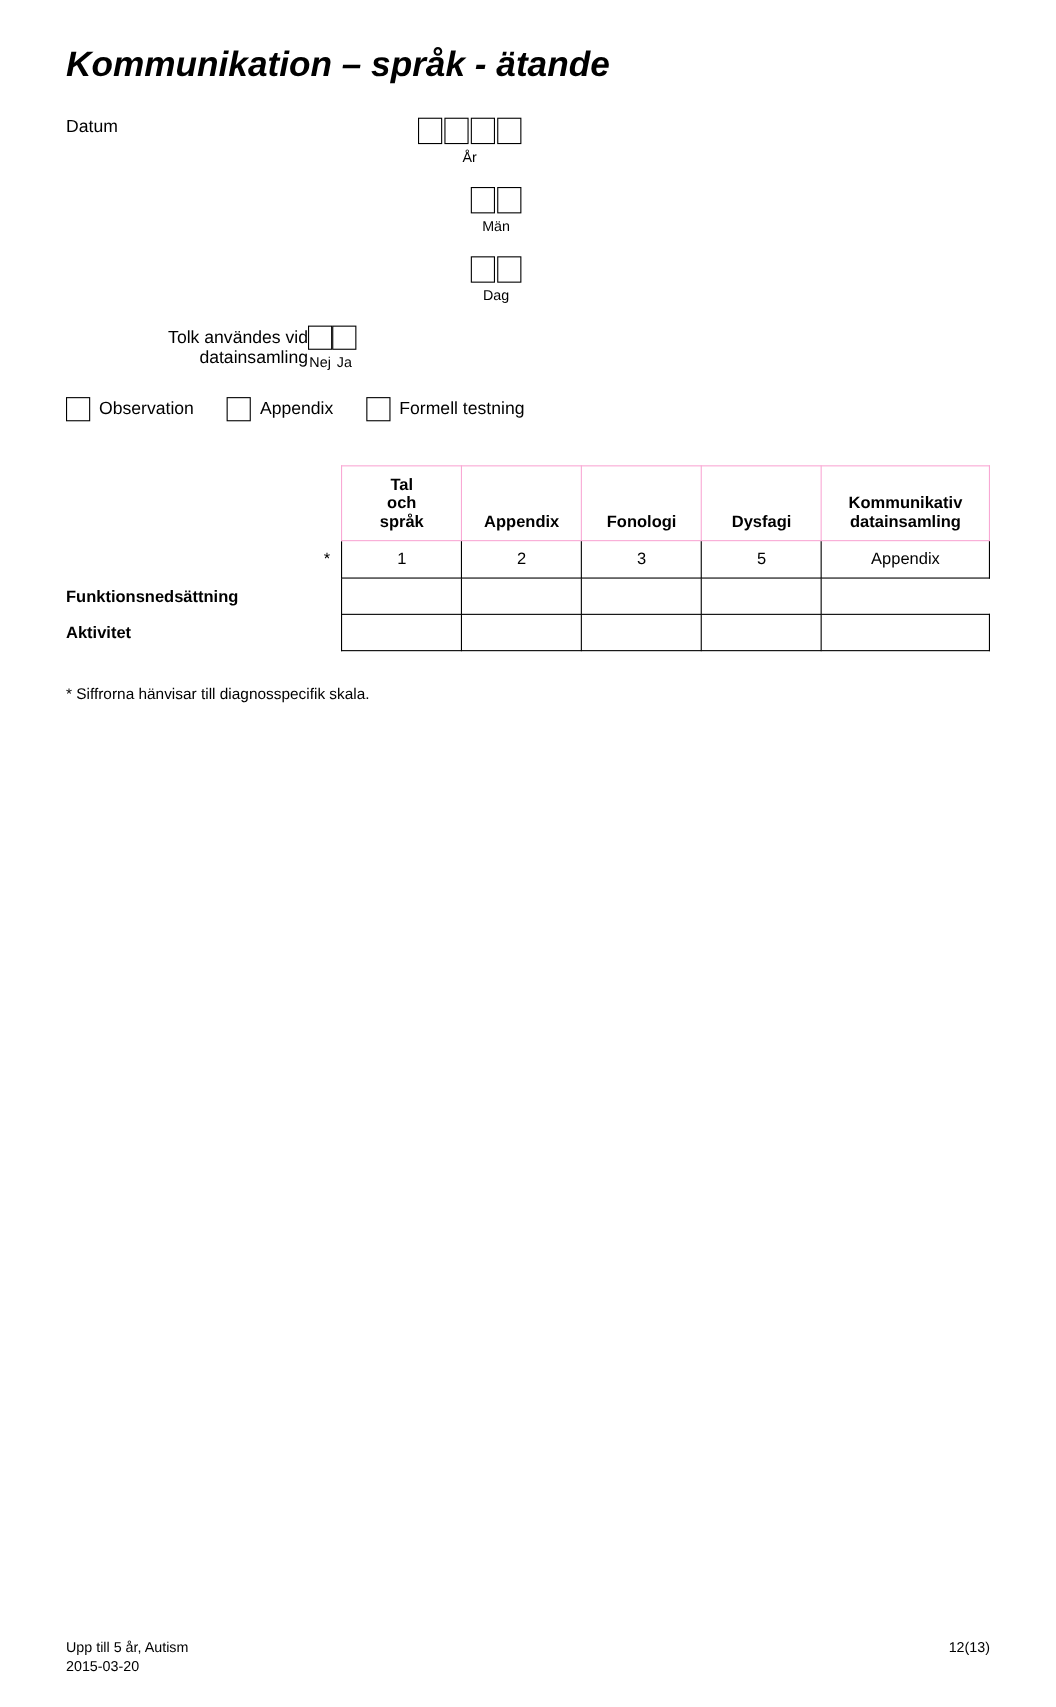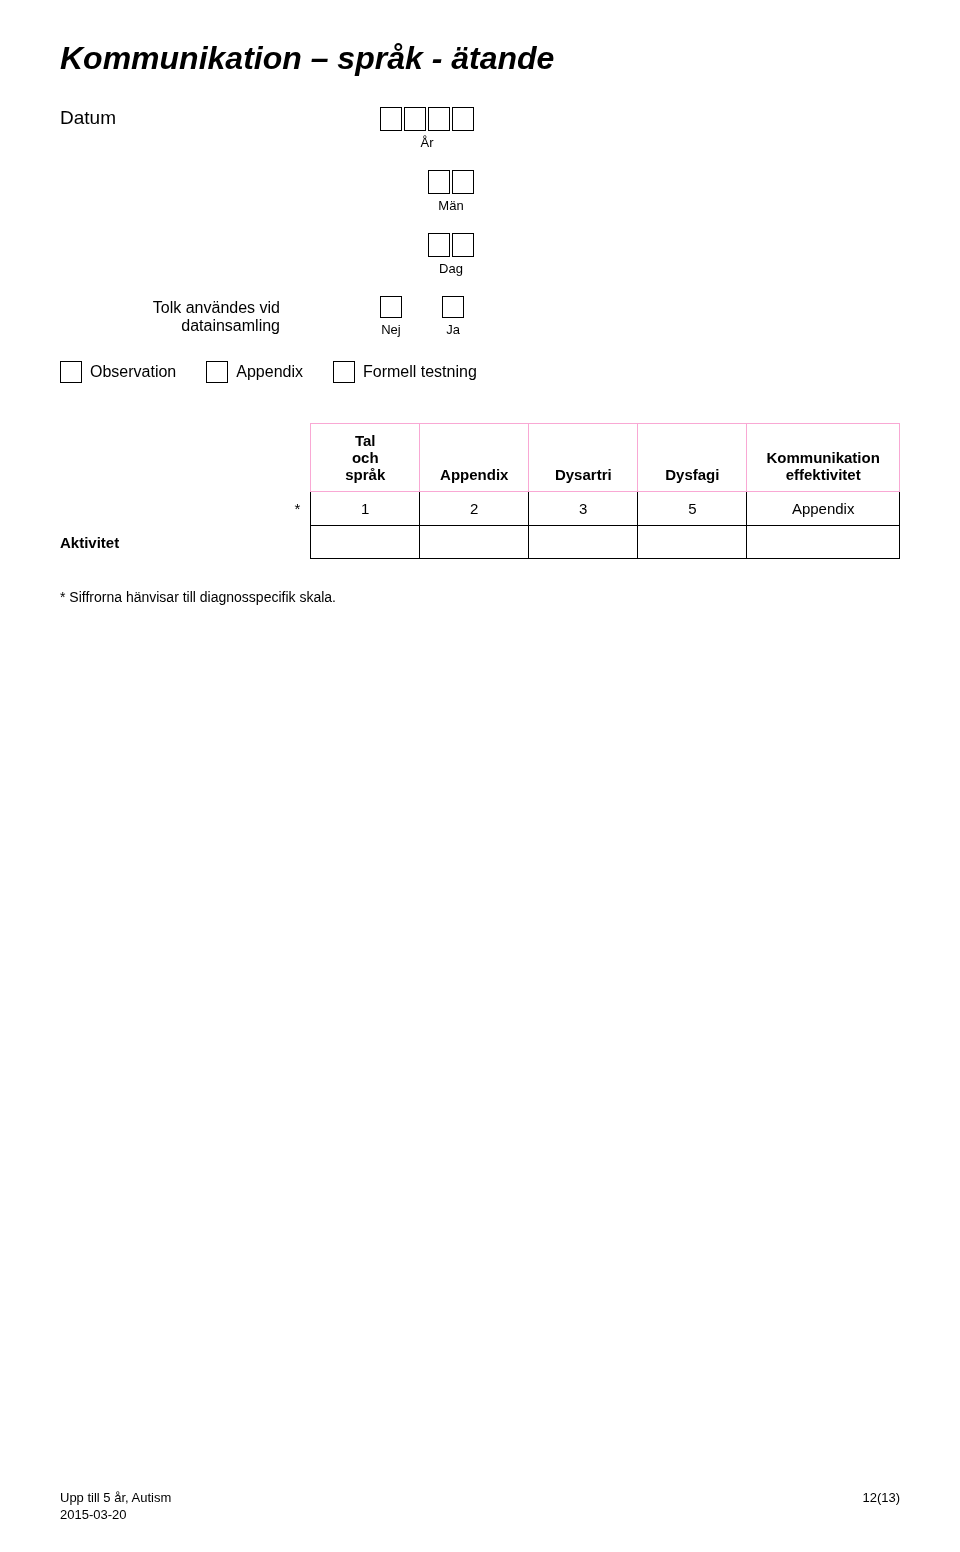--- a/index.html
+++ b/index.html
@@ -25,21 +25,21 @@
       font-style: italic;
     }
 
     .datum-row {
       display: flex;
       align-items: flex-start;
       margin-bottom: 20px;
     }
 
     .datum-label {
-      font-size: 19px;
+      font-size: 16px;
       width: 220px;
     }
 
     .date-boxes {
       display: flex;
       align-items: flex-end;
       gap: 20px;
       margin-left: 100px;
       flex-direction: column;
     }
@@ -74,22 +74,20 @@
       text-align: right;
     }
 
     .tolk-label {
       font-size: 16px;
       width: 220px;
     }
 
     .tolk-checkboxes {
       display: flex;
-      gap: 40px;
-      margin-left: 100px;
     }
 
     .checkbox-item {
       display: flex;
       flex-direction: column;
       align-items: center;
       gap: 4px;
     }
 
     .checkbox-box {
@@ -273,37 +271,46 @@
     </colgroup>
     <thead>
 
       <tr class="header-row">
         <th class="no-border-cell"></th>
         <th class="no-border-cell"></th>
         <th style="white-space: pre-line;">Tal
 och
 språk</th>
         <th>Appendix</th>
-        <th>Dysartri</th>
+        <th>Fonologi</th>
         <th>Dysfagi</th>
-        <th style="white-space: pre-line;">Kommunikation effektivitet</th>
+        <th style="white-space: pre-line;">Kommunikativ datainsamling</th>
       </tr>
 
       <tr>
         <td class="no-border-cell"></td>
         <td class="no-border-cell" style="text-align: right; font-size:15px;">*</td>
         <td>1</td>
         <td>2</td>
         <td>3</td>
         <td>5</td>
         <td>Appendix</td>
       </tr>
     </thead>
     <tbody>
 
+      <tr>
+        <td class="row-label no-border-cell">Funktionsnedsättning</td>
+        <td class="no-border-cell"></td>
+        <td class="data-cell"></td>
+        <td class="data-cell"></td>
+        <td class="data-cell"></td>
+        <td class="data-cell"></td>
+        <td class="no-border-cell"></td>
+      </tr>
 
       <tr>
         <td class="row-label no-border-cell">Aktivitet</td>
         <td class="no-border-cell"></td>
         <td class="data-cell"></td>
         <td class="data-cell"></td>
         <td class="data-cell"></td>
         <td class="data-cell"></td>
         <td class="data-cell"></td>
       </tr>

